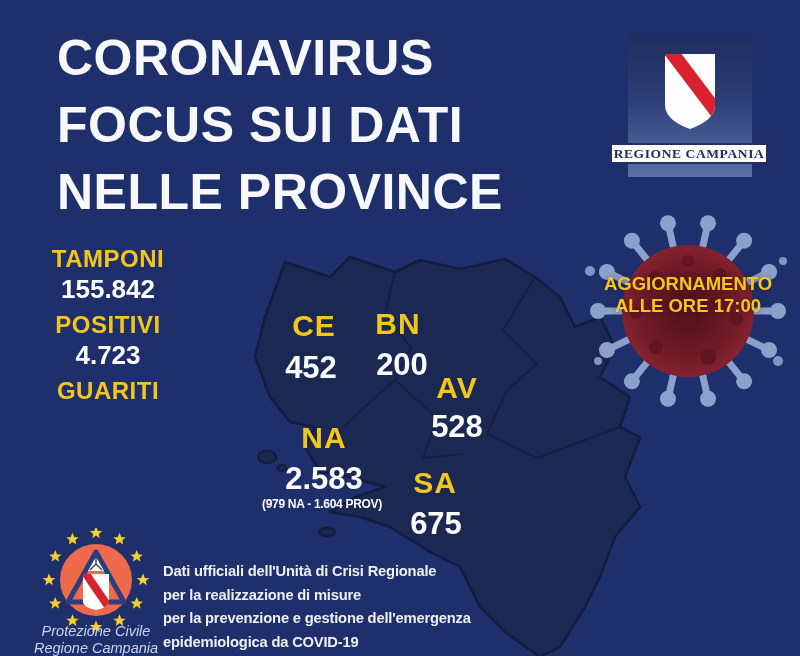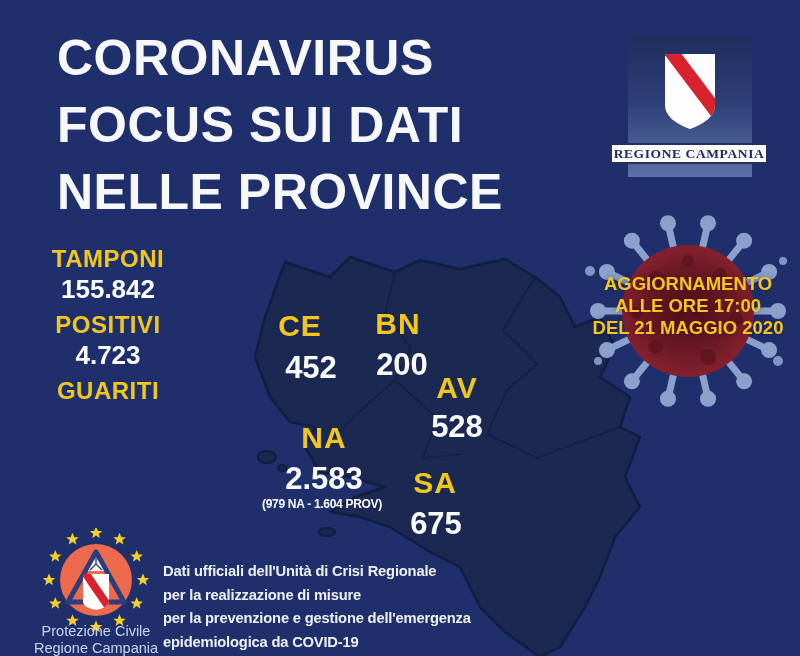--- a/index.html
+++ b/index.html
@@ -15,21 +15,21 @@
   .stat{margin-bottom:6px;}
   .stat-label{color:#f2c71d;font-size:24px;font-weight:700;line-height:28px;letter-spacing:.5px;}
   .stat-value{color:#fbfcfe;font-size:26px;font-weight:700;line-height:32px;}
 
   
   .map-svg{position:absolute;left:235px;top:245px;}
   .prov-label{position:absolute;transform:translateX(-50%);white-space:nowrap;text-align:center;}
   .prov-code{color:#f2c71d;font-size:30px;font-weight:700;line-height:32px;letter-spacing:1px;}
   .prov-value{color:#fbfcfe;font-size:31px;font-weight:700;line-height:33px;}
   .prov-detail{color:#fbfcfe;font-size:12px;font-weight:700;line-height:14px;letter-spacing:-.3px;}
-  .ce-code{left:300px;top:303px;} .ce-val{left:311px;top:344px;}
+  .ce-code{left:314px;top:303px;} .ce-val{left:311px;top:344px;}
   .bn-code{left:398px;top:301px;} .bn-val{left:402px;top:341px;}
   .av-code{left:457px;top:365px;} .av-val{left:457px;top:403px;}
   .na-code{left:324px;top:415px;} .na-val{left:324px;top:455px;} .na-det{left:322px;top:490px;}
   .sa-code{left:435px;top:460px;} .sa-val{left:436px;top:500px;}
 
   
   .region-box{position:absolute;left:628px;top:28px;width:124px;height:142px;
     background:linear-gradient(180deg,#1f2c5e 0%,#2e4078 48%,#5d70a8 100%);}
   .region-shield{position:absolute;left:664px;top:46px;}
   .region-banner{position:absolute;left:610px;top:136px;width:158px;height:21px;
@@ -47,21 +47,21 @@
   
   .altri{position:absolute;left:688px;top:440px;transform:translateX(-50%);
     text-align:center;white-space:nowrap;}
   .altri-label{color:#f2c71d;font-size:37px;font-weight:700;line-height:38px;letter-spacing:1px;}
   .altri-note{color:#f2c71d;font-size:12.5px;font-weight:700;line-height:14px;}
   .altri-value{color:#fbfcfe;font-size:35px;font-weight:700;line-height:40px;margin-top:9px;}
 
   
   .pc-svg{position:absolute;left:36px;top:521px;}
   .pc-caption{position:absolute;left:96px;top:616px;transform:translateX(-50%);
-    text-align:center;color:#c9d4f0;font-size:14.5px;line-height:16.5px;white-space:nowrap;}
+    text-align:center;color:#c9d4f0;font-size:14.5px;line-height:16.5px;white-space:nowrap;font-style:italic;}
 
   
   .footer{position:absolute;left:163px;top:552px;color:#eef0f4;font-size:15.5px;
     font-weight:700;line-height:23.5px;letter-spacing:-.2px;white-space:nowrap;
     transform:scaleX(.95);transform-origin:left top;}
 </style>
 </head>
 <body>
 
 <div class="poster">
@@ -189,21 +189,20 @@
       <circle cx="12" cy="70" r="5"></circle>
         <circle cx="205" cy="60" r="4"></circle>
       <circle cx="200" cy="160" r="5"></circle>
         <circle cx="20" cy="160" r="4"></circle>
     </g>
   </svg>
 
   <div class="update-text">
     <div>AGGIORNAMENTO</div>
     <div>ALLE ORE 17:00</div>
-    <div>DEL 21 MAGGIO 2020</div>
   </div>
 
 
   <svg class="pc-svg" width="120" height="104" viewBox="0 0 120 104">
     <defs>
       <path id="pc-star" d="M0,-6.5 L1.9,-2 L6.2,-2 L2.8,0.9 L3.8,5.3 L0,2.6 L-3.8,5.3 L-2.8,0.9 L-6.2,-2 L-1.9,-2 Z" fill="#f3d02a"></path>
       <clipPath id="pcShieldClip">
         <path d="M47,46 h26 v28 q0,5 -13,8 q-13,-3 -13,-8 z"></path>
       </clipPath>
     </defs>

